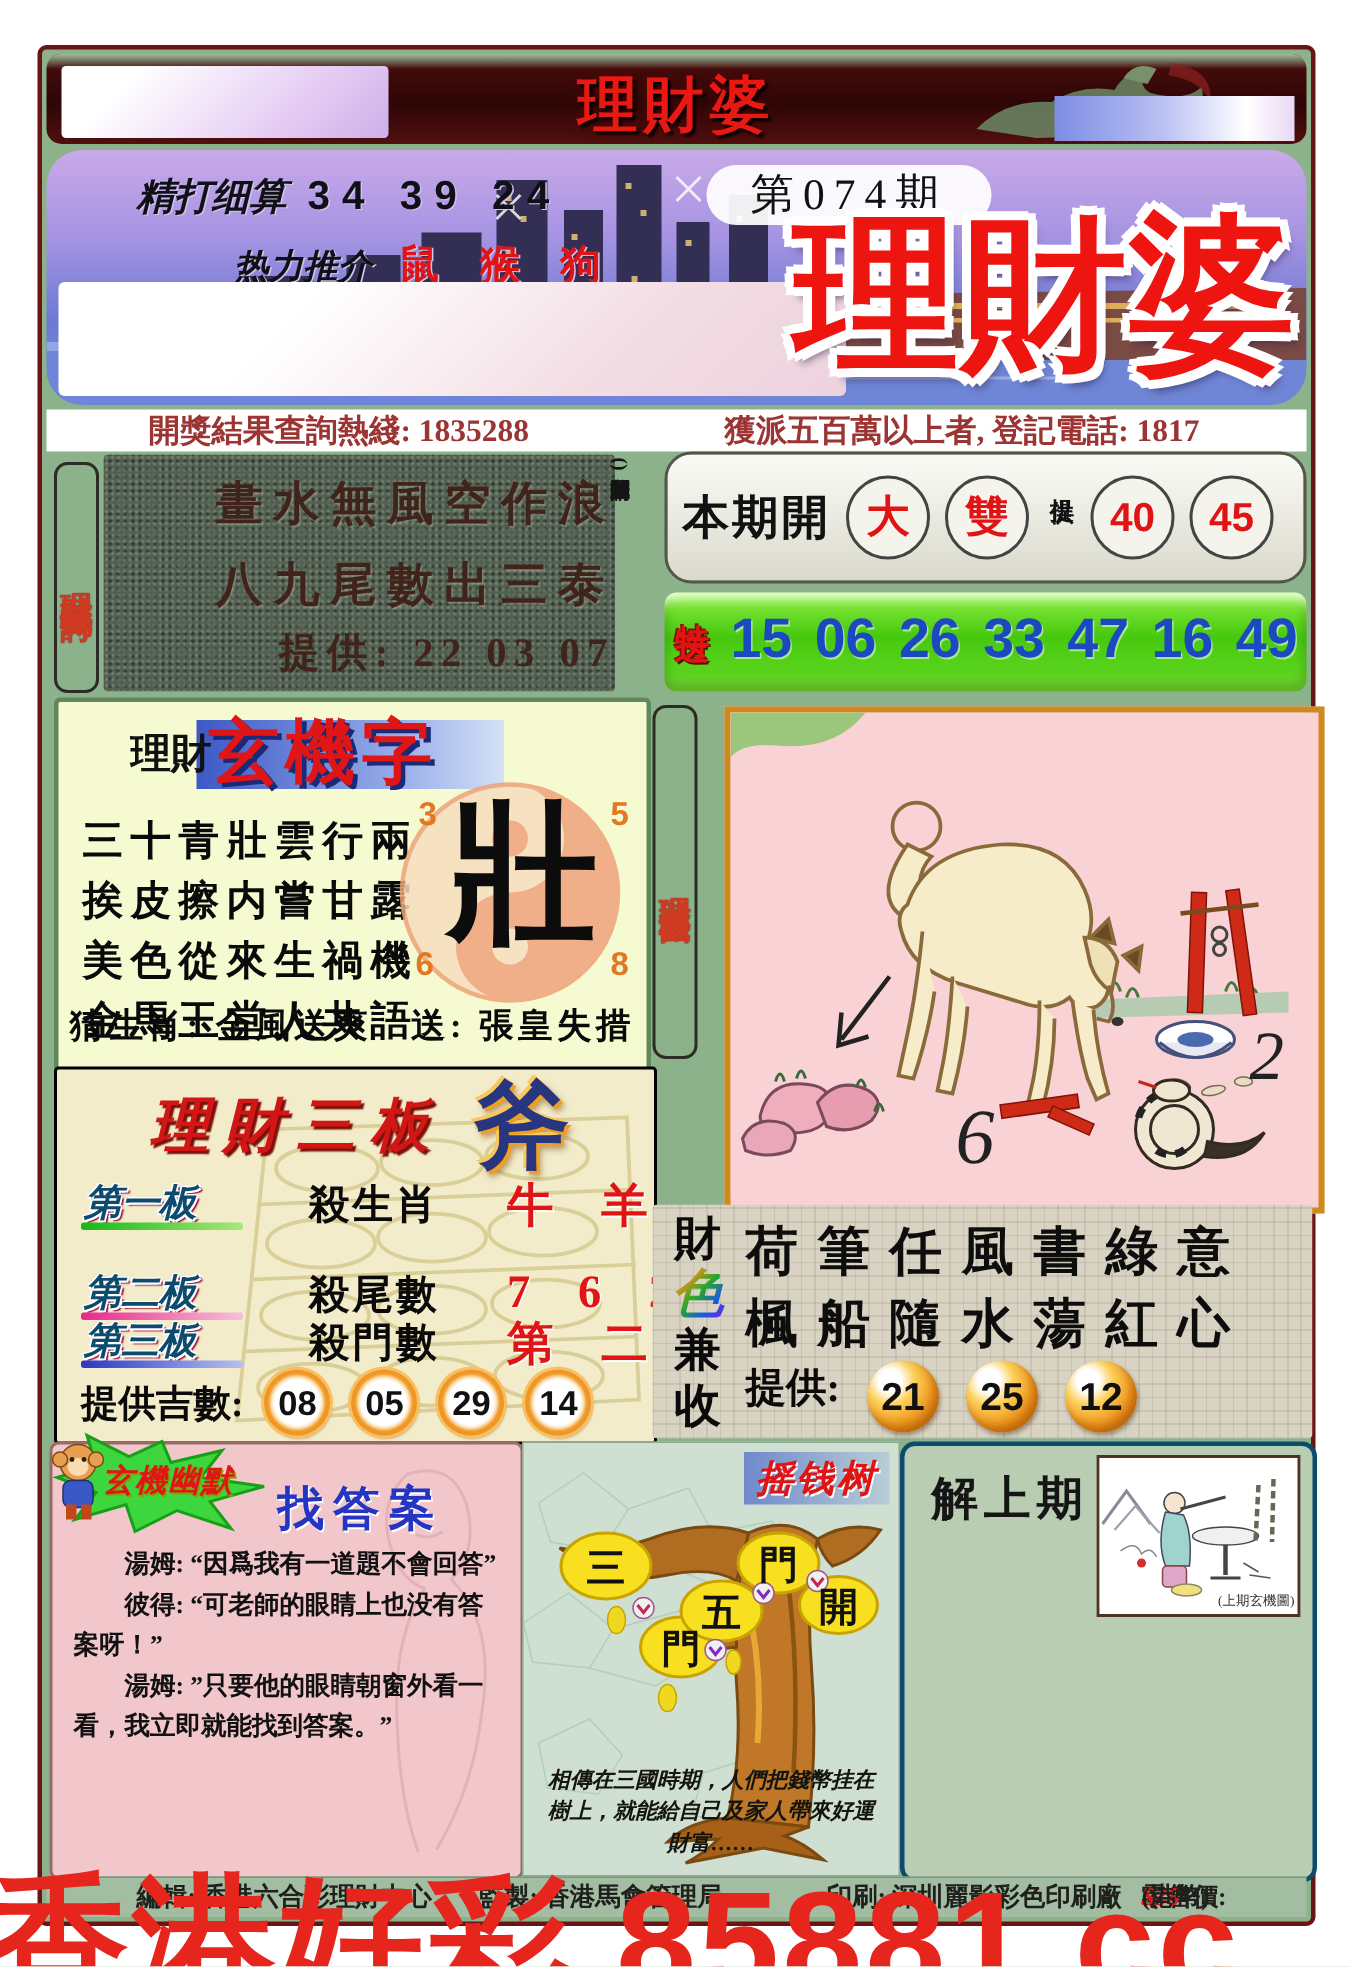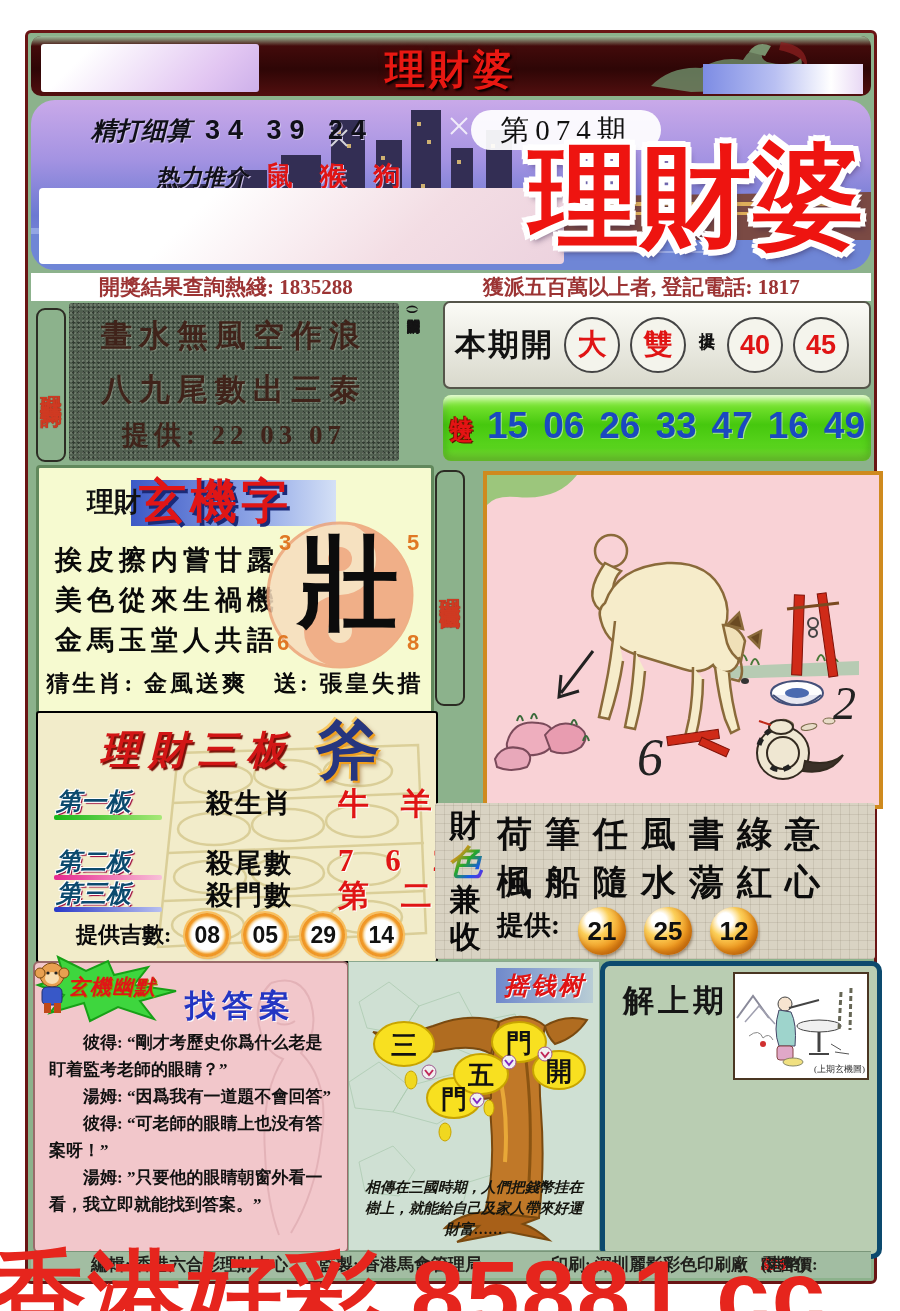--- a/index.html
+++ b/index.html
@@ -52,29 +52,29 @@
   
   .sidelabel{border:2px solid #2c2c24;border-radius:9px;background:rgba(140,178,140,.4);
     color:#cf3a22;font-weight:bold;writing-mode:vertical-rl;text-align:center;
     letter-spacing:3px;font-size:21px;text-shadow:0 0 1px #7a2010;}
   #sp-label{left:8px;top:275px;width:26px;height:150px;line-height:26px;}
   #scratch{left:41px;top:270px;width:330px;height:158px;border-radius:3px;
     background-color:#515f50;
     background-image:radial-gradient(rgba(230,240,220,.20) 1px,transparent 1.4px),
                      radial-gradient(rgba(0,0,0,.38) 1px,transparent 1.4px);
     background-size:4px 4px,5px 5px;background-position:0 0,2px 2px;
-    color:#40231a;text-align:center;}
+    color:#40231a;text-align:right;padding-left:11px;}
   #scratch .pline{font-size:31px;font-weight:bold;letter-spacing:7px;margin-top:12px;
      text-shadow:1px 1px 1px rgba(190,200,180,.35);}
   #scratch .prov{font-size:27px;font-weight:bold;letter-spacing:5px;margin-top:6px;}
   #sp-note{left:374px;top:272px;width:22px;height:156px;writing-mode:vertical-rl;
     font-size:13px;color:#151515;letter-spacing:0px;line-height:22px;font-weight:bold;}
 
   
-  #curbox{left:415px;top:268px;width:428px;height:88px;border:2px solid #55554a;border-radius:7px;
+  #curbox{left:415px;top:268px;width:428px;height:88px;border:2px solid #55554a;border-radius:18px;
     background:linear-gradient(180deg,#fbfbf6,#dededr 0);
     background:linear-gradient(180deg,#fbfbf6,#d9d9cc);display:flex;align-items:center;gap:10px;padding:0 10px;box-sizing:border-box;}
   #curbox .openlab{font-size:31px;font-weight:bold;color:#111;letter-spacing:2px;}
   .circ{width:52px;height:52px;border:2px solid #444;border-radius:50%;background:#f4f4ec;
     display:flex;align-items:center;justify-content:center;flex:none;
     font-size:29px;font-weight:bold;color:#e01414;}
   .circ.num{font-family:"Liberation Sans",sans-serif;font-size:27px;}
   #curbox .provv{writing-mode:vertical-rl;font-size:16px;font-weight:bold;color:#111;letter-spacing:2px;height:52px;}
 
   #sendbar{left:415px;top:362px;width:428px;height:66px;border-radius:8px;
@@ -117,21 +117,21 @@
   .board{position:absolute;left:18px;top:0;font-size:25px;font-weight:bold;font-style:italic;color:#0c4a6e;
     text-shadow:-1px -1px 0 #fff,1px -1px 0 #fff,-1px 1px 0 #fff,1px 1px 0 #fff,2px 2px 1px #903;}
   .board-ul{position:absolute;left:16px;top:30px;width:108px;height:5px;border-radius:2px;}
   .ul-g{background:linear-gradient(90deg,#18b818,#a8e878);}
   .ul-p{background:linear-gradient(90deg,#e82890,#f8c0d8);}
   .ul-b{background:linear-gradient(90deg,#2838c8,#b8c0f0);}
   .kill{position:absolute;left:168px;top:0;font-size:27px;font-weight:bold;color:#0a0a0a;letter-spacing:2px;}
   .axval{position:absolute;left:300px;top:-2px;font-size:31px;font-weight:bold;color:#e01414;letter-spacing:12px;white-space:nowrap;
     text-shadow:1px 1px 0 #fff;}
   #axesbox .luckyrow{position:absolute;left:16px;top:200px;width:100%;display:flex;align-items:center;}
-  #axesbox .lucklab{font-size:22px;font-weight:bold;color:#0a0a0a;margin-left:22px;}
+  #axesbox .lucklab{font-size:25px;font-weight:bold;color:#0a0a0a;}
   .flower{width:44px;height:44px;border-radius:50%;margin-left:14px;flex:none;
     background:radial-gradient(circle,#ffffff 48%,#fbe7c0 54%,#f09a28 62%,#e87c14 100%);
     box-shadow:0 0 0 2px #f8c060,1px 2px 2px rgba(120,60,0,.5);
     display:flex;align-items:center;justify-content:center;
     font-family:"Liberation Sans",sans-serif;font-size:23px;font-weight:bold;color:#111;}
 
   
   #wealth{left:407px;top:770px;width:440px;height:156px;border-radius:3px;
     background-color:#d9d3c3;
     background-image:repeating-linear-gradient(0deg,rgba(110,100,80,.14) 0 1px,transparent 1px 9px),
@@ -165,21 +165,21 @@
 
   
   #tree{left:320px;top:928px;width:250px;height:288px;background:#cfe0d3;border:1px solid #8aa88e;overflow:hidden;}
   #tree .ttl{position:absolute;right:6px;top:6px;padding:1px 8px;font-size:25px;font-weight:bold;font-style:italic;
     color:#e01414;background:linear-gradient(90deg,rgba(60,90,200,.65),rgba(120,150,220,.25));
     text-shadow:1px 1px 0 #fff;letter-spacing:2px;}
   #tree .legend{position:absolute;left:10px;bottom:10px;width:230px;text-align:center;
     font-size:14.5px;font-weight:bold;font-style:italic;color:#15150f;line-height:21px;}
 
   
-  #last{left:572px;top:928px;width:272px;height:288px;background:#b9cdb2;border:5px solid #0c4a6e;border-radius:10px;}
+  #last{left:572px;top:928px;width:272px;height:288px;background:#b9cdb2;border:3px solid #0c4a6e;border-radius:10px;}
   #last .ttl{position:absolute;left:18px;top:14px;font-size:31px;font-weight:bold;color:#151515;letter-spacing:4px;}
   #last .minipic{position:absolute;right:8px;top:6px;width:132px;height:104px;background:#ffffff;border:2px solid #4a3622;}
   #last .cap{position:absolute;right:2px;bottom:2px;font-size:9px;color:#333;}
 
   
   #footer{left:3px;top:1218px;width:840px;height:26px;background:#a2bda2;border-top:1px solid #7a967a;
     font-size:17px;font-weight:bold;color:#20201c;line-height:26px;}
   #footer span{position:absolute;top:0;white-space:nowrap;}
   #footer .f1{left:60px;} #footer .f2{left:288px;} #footer .f3{left:520px;} #footer .f4{left:730px;}
   #footer .price{color:#e01818;font-style:italic;}
@@ -291,20 +291,21 @@
         <span>16</span>
         <span>49</span>
       </span>
     </div>
 
     <div id="wordbox" class="abs">
       <div class="hd-strip"></div>
       <div class="hd-pre">理財</div>
       <div class="hd-main">玄機字</div>
       <div class="poem">
+        <div>三十青壯雲行兩</div>
         <div>挨皮擦内嘗甘露</div>
         <div>美色從來生禍機</div>
         <div>金馬玉堂人共語</div>
       </div>
       <svg id="taiji" width="150" height="150" viewBox="0 0 100 100">
         <circle cx="50" cy="50" r="48" fill="#f6ddbe" stroke="#eda379" stroke-width="2"></circle>
         <path d="M50,2 A48,48 0 0,1 50,98 A24,24 0 0,1 50,50 A24,24 0 0,0 50,2 Z" fill="#efa27c"></path>
         <circle cx="50" cy="26" r="8" fill="#efa27c"></circle>
         <circle cx="50" cy="74" r="8" fill="#f6ddbe"></circle>
       </svg>
@@ -456,21 +457,20 @@
     <div id="humor" class="abs">
       <svg class="ghost" width="150" height="280" viewBox="0 0 150 280">
         <g stroke="#b06a74" stroke-width="2" fill="none">
           <path d="M80,20 Q110,10 120,40 Q128,70 110,90 Q140,120 130,180 Q124,230 100,270"></path>
           <path d="M80,20 Q60,40 70,70 Q76,90 92,96 Q70,130 74,190 Q76,240 88,272"></path>
           <path d="M86,60 Q96,64 104,58"></path>
         </g>
       </svg>
       <div class="title">找答案</div>
       <div class="txt">
-        <p>彼得: “剛才考歷史你爲什么老是盯着監考老師的眼睛？”</p>
         <p>湯姆: “因爲我有一道題不會回答”</p>
         <p>彼得: “可老師的眼睛上也没有答案呀！”</p>
         <p>湯姆: ”只要他的眼睛朝窗外看一看，我立即就能找到答案。”</p>
       </div>
     </div>
     <div id="badge" class="abs">
       <svg class="star" width="150" height="74" viewBox="0 0 150 74">
         <polygon points="8,34 34,26 28,6 56,20 78,10 84,24 118,16 104,34 146,40 110,50 124,68 88,56 60,70 54,52 20,62 34,44" fill="#3ed63e" stroke="#17a017" stroke-width="2"></polygon>
       </svg>
       <svg class="abs" style="left:0;top:8px" width="44" height="56" viewBox="0 0 44 56">

